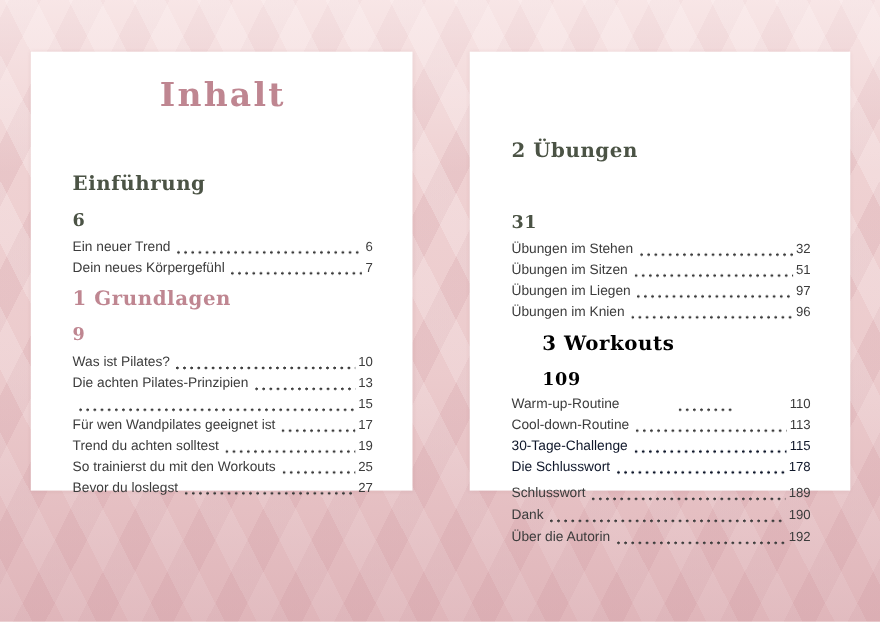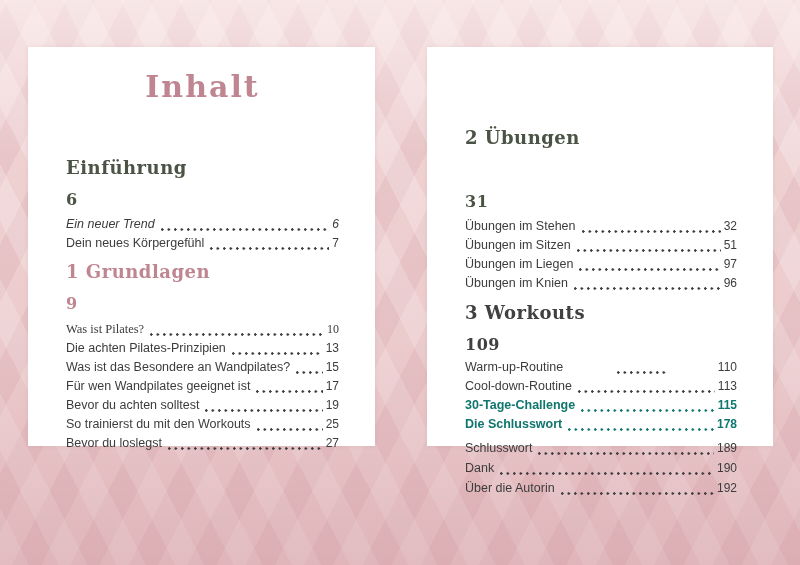--- a/index.html
+++ b/index.html
@@ -31,45 +31,45 @@
   }
 
   .sec{
     display:flex;align-items:baseline;
     font-family:"DejaVu Serif",serif;font-weight:bold;
     font-size:18px;line-height:22px;letter-spacing:0.5px;flex-direction:column;
   }
   .sec .pg{font-size:16px;}
   .sec.green{color:#4b5345;}
   .sec.rose{color:#bf8691;}
-  .sec.gold{color:#404040;}
+  .sec.gold{color:#000000;margin-left:28px;}
 
   .row{
     display:flex;align-items:baseline;
     font-size:12.5px;line-height:19px;color:#3c3c3c;
   }
   .row .pg{font-size:12px;}
-  .row.gold{color:#0f766e;font-weight:bold;}
+  .row.gold{color:#0f172a;}
 
   .dots{
     flex:1 1 auto;align-self:flex-end;height:5px;margin:0 3px 2px 6px;
     background-image:radial-gradient(circle at 1.3px 2.5px, currentColor 1.05px, rgba(0,0,0,0) 1.45px);
     background-size:6.5px 5px;background-repeat:repeat-x;background-position:left bottom;
   }
   .sec .dots{
     height:7px;margin:0 5px 3px 9px;
     background-image:radial-gradient(circle at 3.5px 3.5px, currentColor 2.2px, rgba(0,0,0,0) 2.7px);
     background-size:10.5px 7px;
   }
 
   
   .left .sec1{margin-top:54px;}
-  .left .g1 .row:first-child{margin-top:4px;font-style:italic;}
+  .left .g1 .row:first-child{margin-top:4px;}
   .left .sec2{margin-top:8px;}
-  .left .g2 .row:first-child{margin-top:5px;font-family:Liberation Serif, serif;}
+  .left .g2 .row:first-child{margin-top:5px;}
 
   .right .sec1{margin-top:80px;gap:16px;}
   .right .g1 .row:first-child{margin-top:4px;}
   .right .sec2{margin-top:9px;}
   .right .g2 .row:first-child{margin-top:2px;gap:48px;}
   .right .g3{margin-top:4px;}
   .right .g3 .row{line-height:20px;}
 </style>
 </head>
 <body>
@@ -110,31 +110,30 @@
           <span>Was ist Pilates?</span>
           <span class="dots"></span>
           <span class="pg">10</span>
         </div>
         <div class="row">
           <span>Die achten Pilates-Prinzipien</span>
           <span class="dots"></span>
           <span class="pg">13</span>
         </div>
         <div class="row">
-          <span>Was ist das Besondere an Wandpilates?</span>
           <span class="dots"></span>
           <span class="pg">15</span>
         </div>
         <div class="row">
           <span>Für wen Wandpilates geeignet ist</span>
           <span class="dots"></span>
           <span class="pg">17</span>
         </div>
         <div class="row">
-          <span>Bevor du achten solltest</span>
+          <span>Trend du achten solltest</span>
           <span class="dots"></span>
           <span class="pg">19</span>
         </div>
         <div class="row">
           <span>So trainierst du mit den Workouts</span>
           <span class="dots"></span>
           <span class="pg">25</span>
         </div>
         <div class="row">
           <span>Bevor du loslegst</span>

